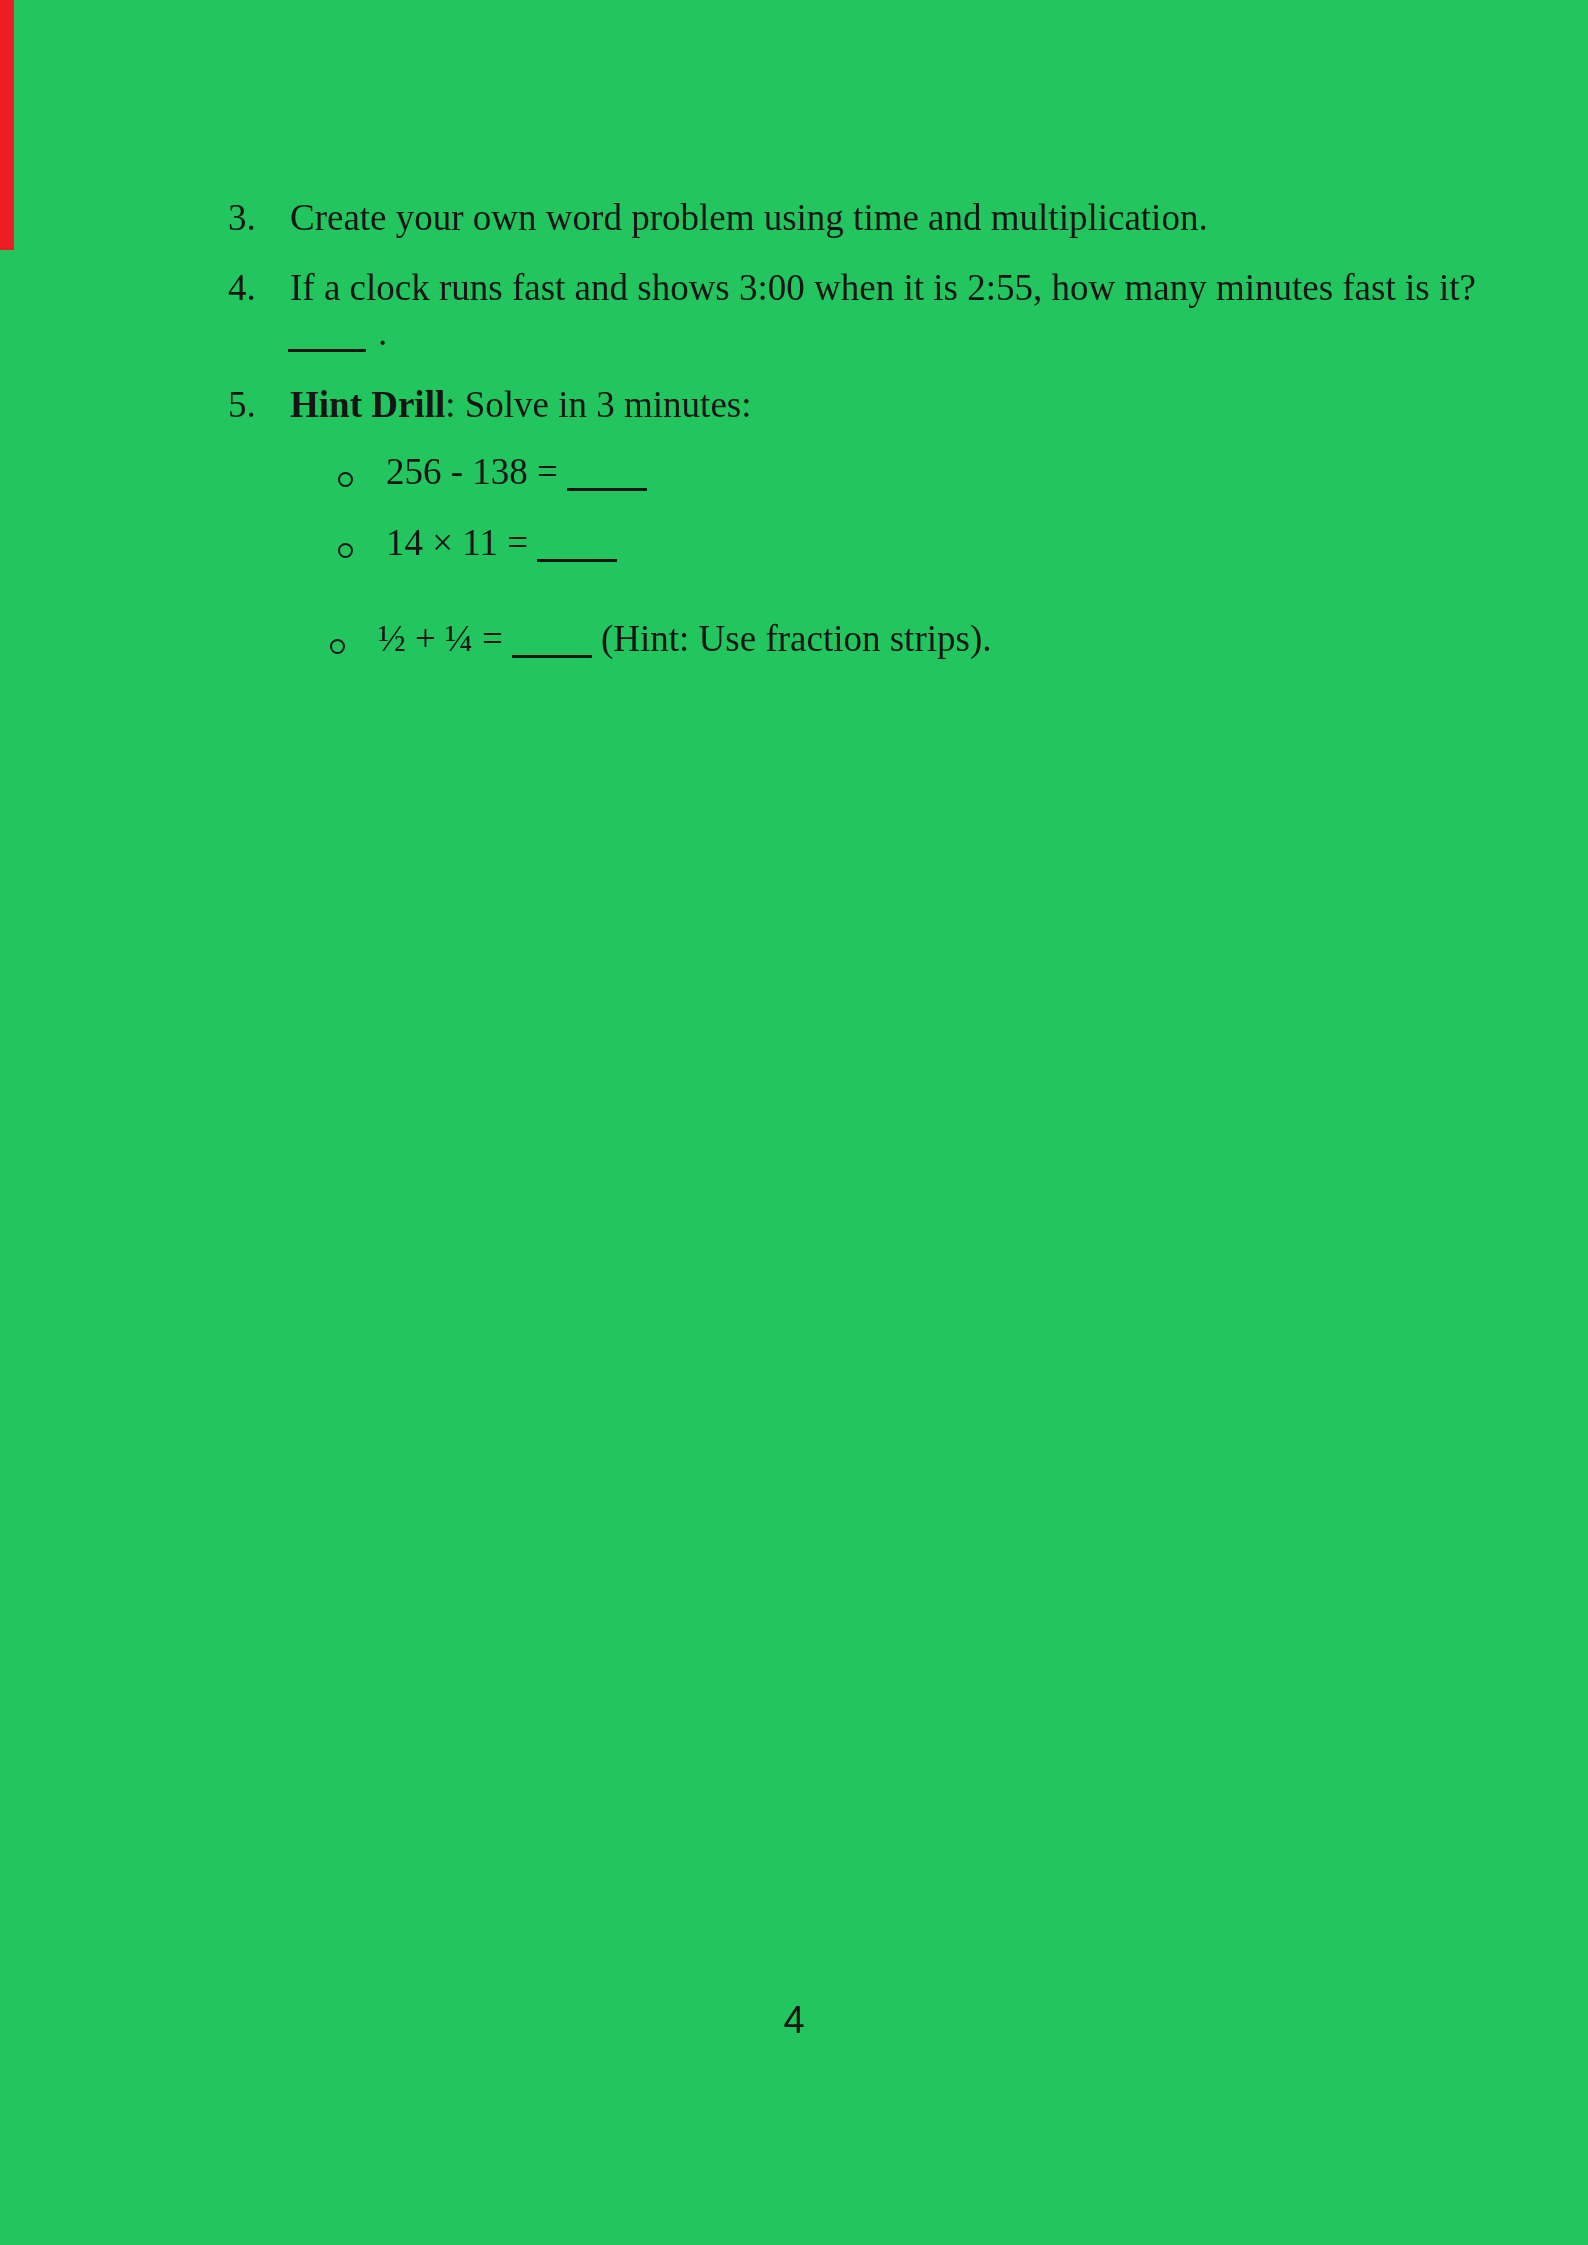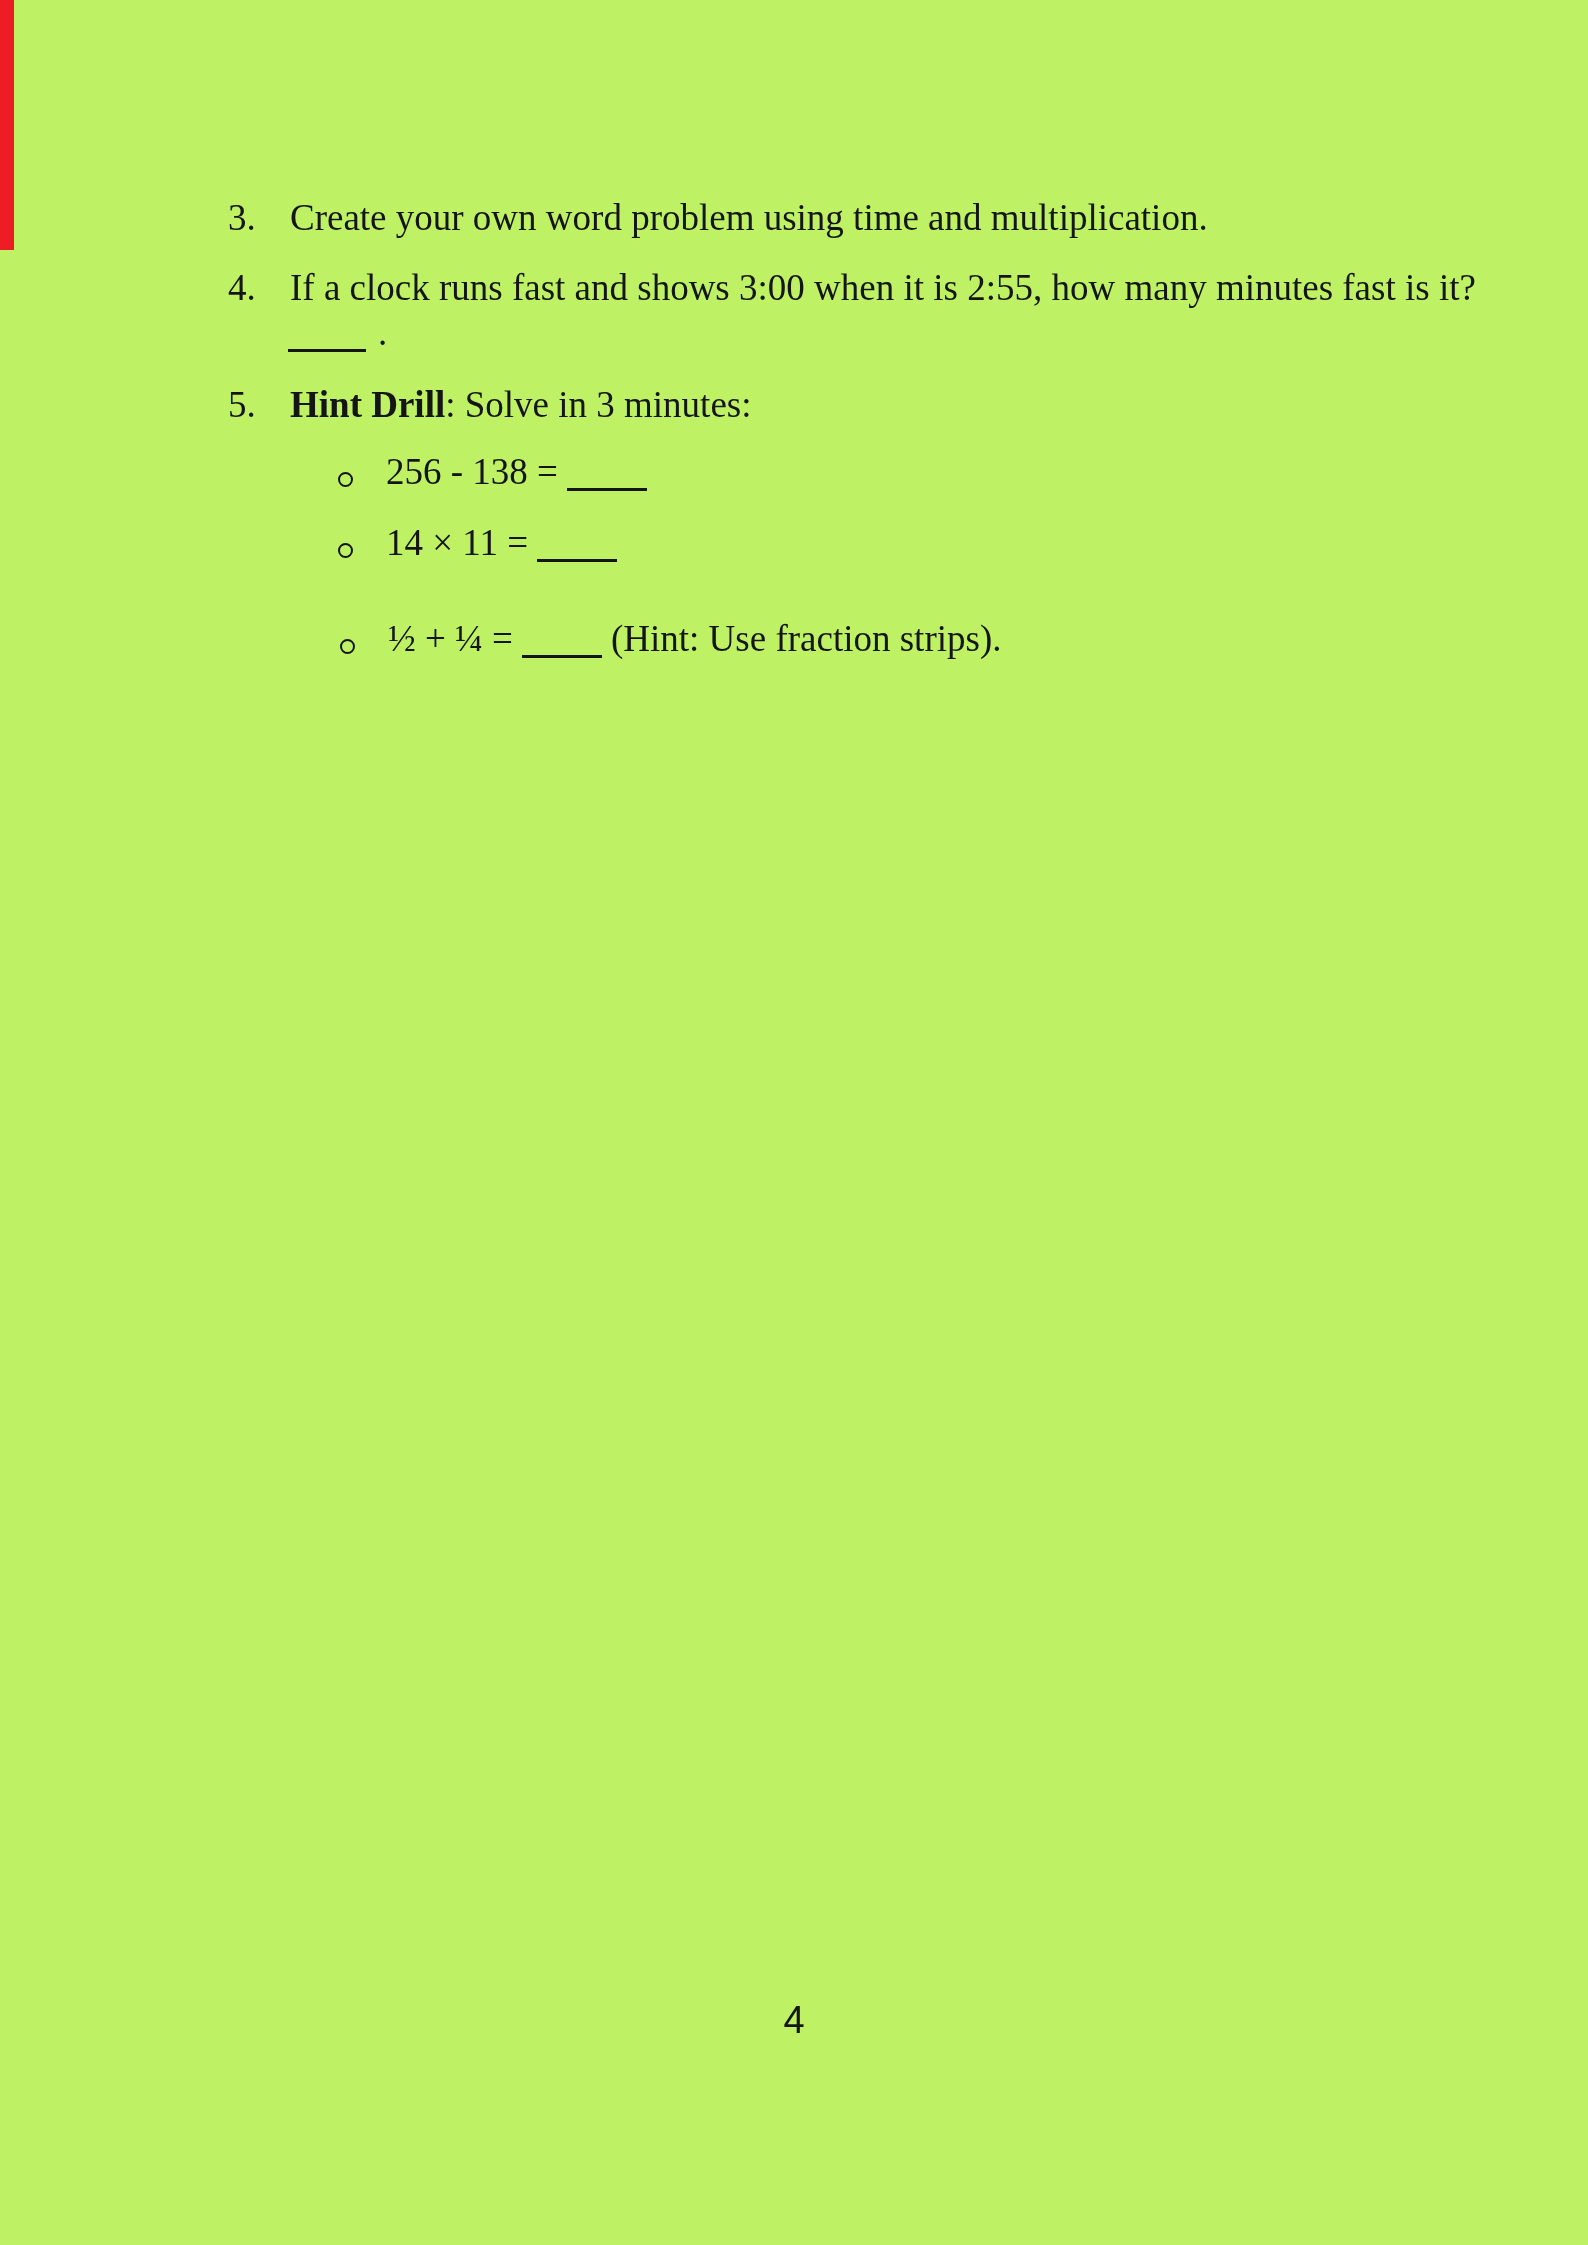--- a/index.html
+++ b/index.html
@@ -1,20 +1,20 @@
 <!DOCTYPE html>
 <html><head>
 <meta charset="utf-8">
 <style>
   html, body { margin: 0; padding: 0; background: #ffffff; }
   .page {
     position: relative;
     width: 1588px;
     height: 2245px;
-    background: #bef264;
+    background: #22c55e;
     font-family: "Liberation Serif", "DejaVu Serif", serif;
     font-size: 37px;
     line-height: 41px;
     color: #151515;
     overflow: hidden;
   }
   .edge-marker {
     position: absolute;
     left: 0; top: 0;
     width: 14px; height: 250px;
@@ -83,19 +83,19 @@
   </div>
 
   <div class="line" style="left:338px; top:451px;text-align:center;">
     <span class="o-bullet"></span><span>256 - 138 =</span><span class="blank"></span>
   </div>
 
   <div class="line" style="left:338px; top:522px;">
     <span class="o-bullet"></span><span>14 × 11 =</span><span class="blank"></span>
   </div>
 
-  <div class="line" style="left:340px; top:618px;">
+  <div class="line" style="left:330px; top:618px;">
     <span class="o-bullet"></span><span>½ + ¼ =</span><span class="blank"></span><span class="hint">(Hint: Use fraction strips).</span>
   </div>
 
   <div class="page-number">4</div>
 
 </div>
 
 </body></html>

